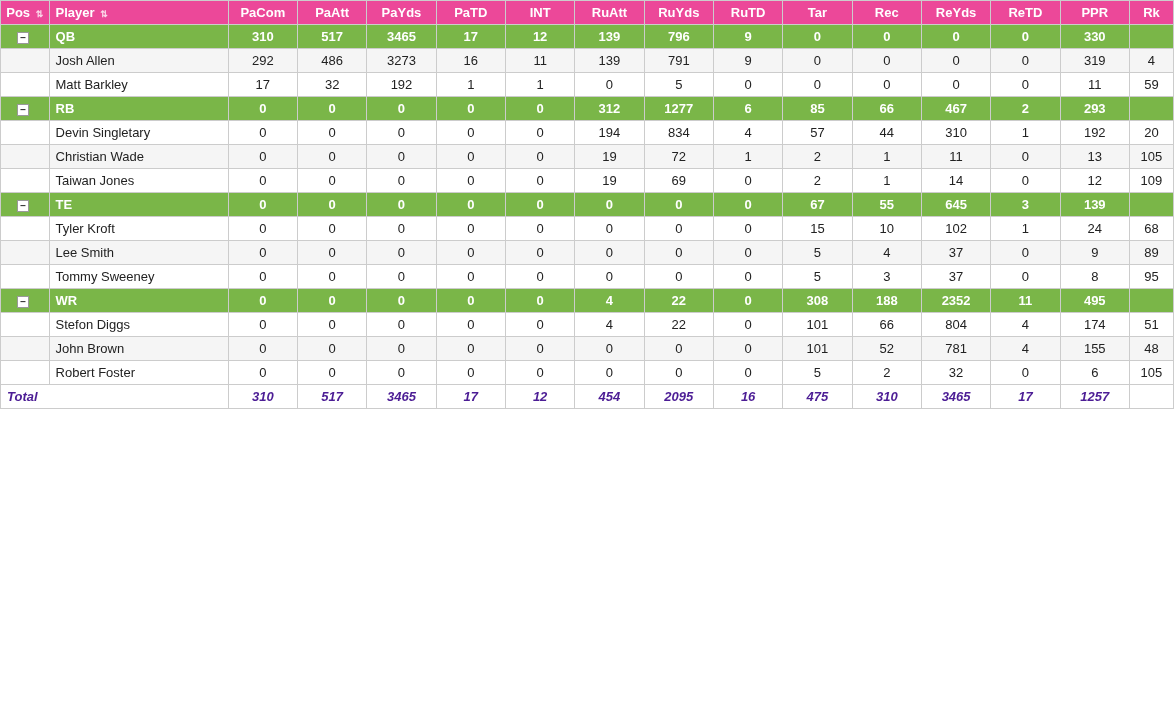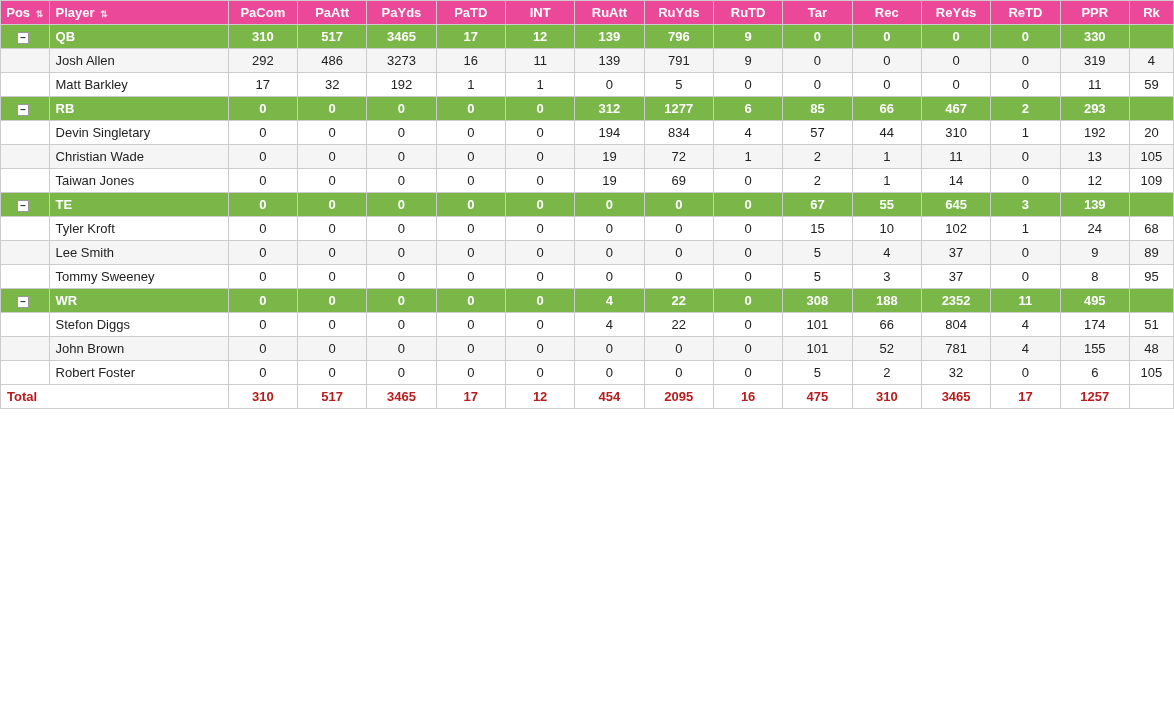--- a/index.html
+++ b/index.html
@@ -42,21 +42,22 @@
     .player-row td {
       background-color: #fff;
       color: #222;
     }
     .player-row:nth-child(even) td {
       background-color: #f5f5f5;
     }
     .total-row td {
       background-color: #fff;
       font-weight: bold;
-      color: #b91c1c;
+      color: #4c1d95;
+      font-style: italic;
     }
     .minus-icon {
       display: inline-block;
       width: 12px;
       height: 12px;
       background: #fff;
       border: 1px solid #999;
       color: #333;
       font-size: 10px;
       line-height: 10px;

